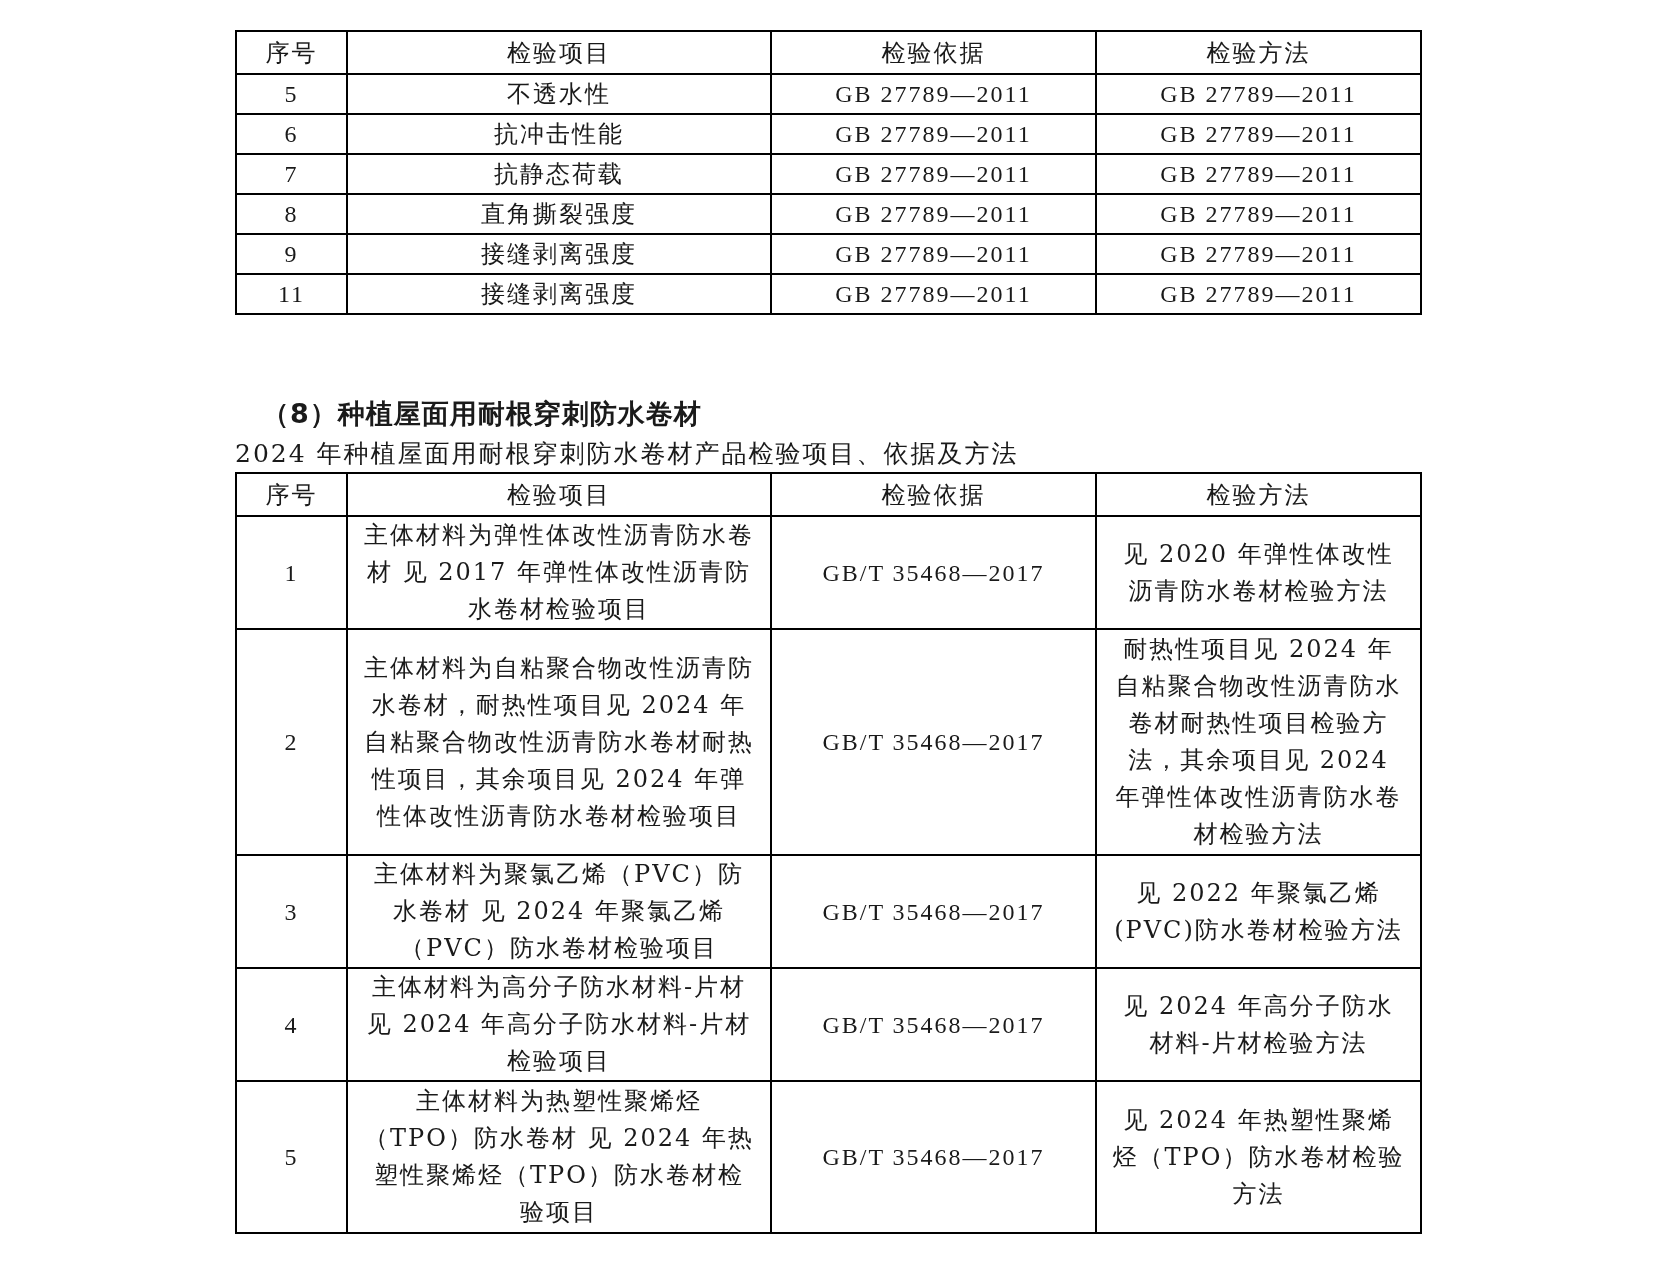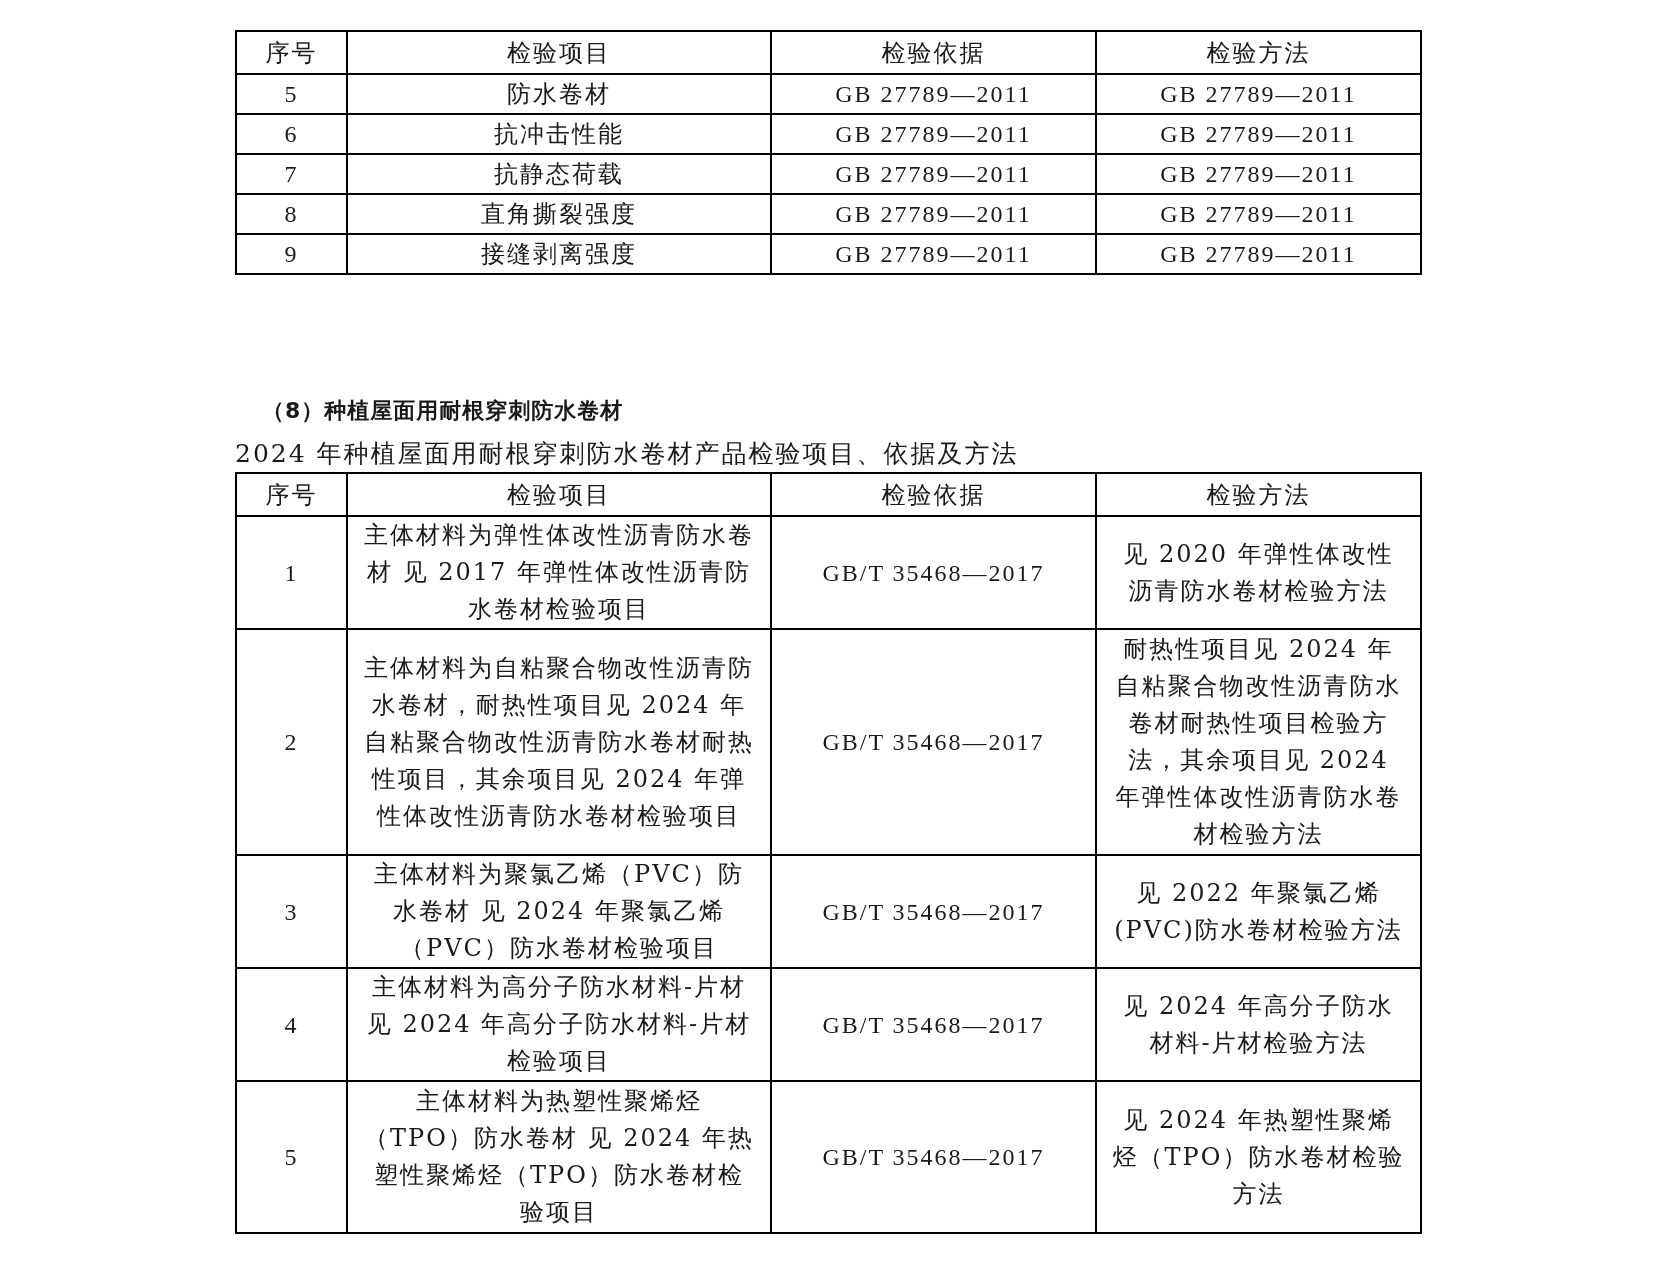--- a/index.html
+++ b/index.html
@@ -23,21 +23,21 @@
   table.doc-table col.c3 { width: 325px; }
   table.doc-table col.c4 { width: 325px; }
 
   #table1 { top: 30px; }
   #table1 th { height: 41px; }
   #table1 td { height: 38px; line-height: 32px; }
   .code { letter-spacing: 0.5px; font-family: "Liberation Serif", "DejaVu Serif", serif; font-size: 27px; }
 
   #section-heading {
     position: absolute; left: 262px; top: 396px;
-    font-size: 22px; font-weight: bold; letter-spacing: 1px;
+    font-size: 27px; font-weight: bold; letter-spacing: 1px;
     font-family: "DejaVu Sans", "Liberation Sans", sans-serif;
   }
   #table-caption {
     position: absolute; left: 235px; width: 1185px; top: 437px;
     font-size: 25px; letter-spacing: 2px;
   }
 
   #table2 { top: 472px; }
   #table2 th { height: 41px; }
   #table2 td { padding: 0 14px; }
@@ -60,21 +60,21 @@
     </colgroup>
   <tbody>
       <tr>
     <th>序号</th>
     <th>检验项目</th>
     <th>检验依据</th>
     <th>检验方法</th>
   </tr>
   <tr>
     <td class="code">5</td>
-    <td>防水卷材</td>
+    <td>不透水性</td>
     <td class="code">GB 27789—2011</td>
     <td class="code">GB 27789—2011</td>
   </tr>
   <tr>
     <td class="code">6</td>
     <td>抗冲击性能</td>
     <td class="code">GB 27789—2011</td>
     <td class="code">GB 27789—2011</td>
   </tr>
   <tr>
@@ -84,20 +84,26 @@
     <td class="code">GB 27789—2011</td>
   </tr>
   <tr>
     <td class="code">8</td>
     <td>直角撕裂强度</td>
     <td class="code">GB 27789—2011</td>
     <td class="code">GB 27789—2011</td>
   </tr>
   <tr>
     <td class="code">9</td>
+    <td>接缝剥离强度</td>
+    <td class="code">GB 27789—2011</td>
+    <td class="code">GB 27789—2011</td>
+  </tr>
+  <tr>
+    <td class="code">11</td>
     <td>接缝剥离强度</td>
     <td class="code">GB 27789—2011</td>
     <td class="code">GB 27789—2011</td>
   </tr>
 </tbody>
   </table>
 
 <div id="section-heading">（8）种植屋面用耐根穿刺防水卷材</div>
 <div id="table-caption">2024 年种植屋面用耐根穿刺防水卷材产品检验项目、依据及方法</div>
 

